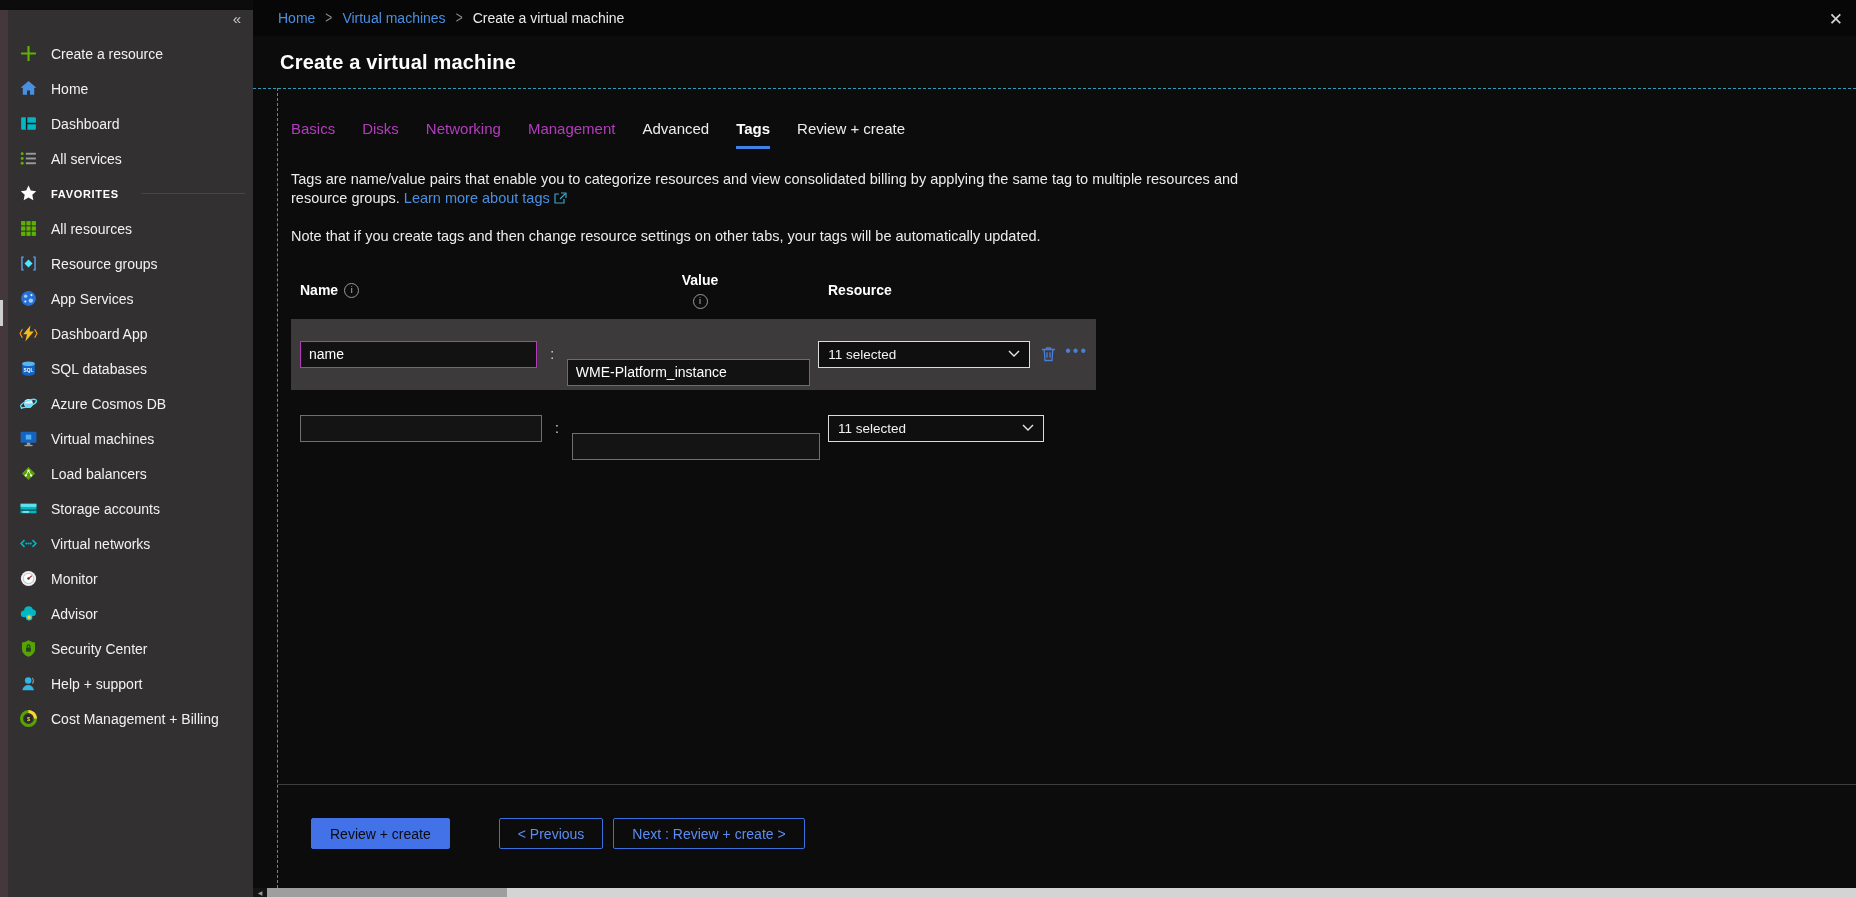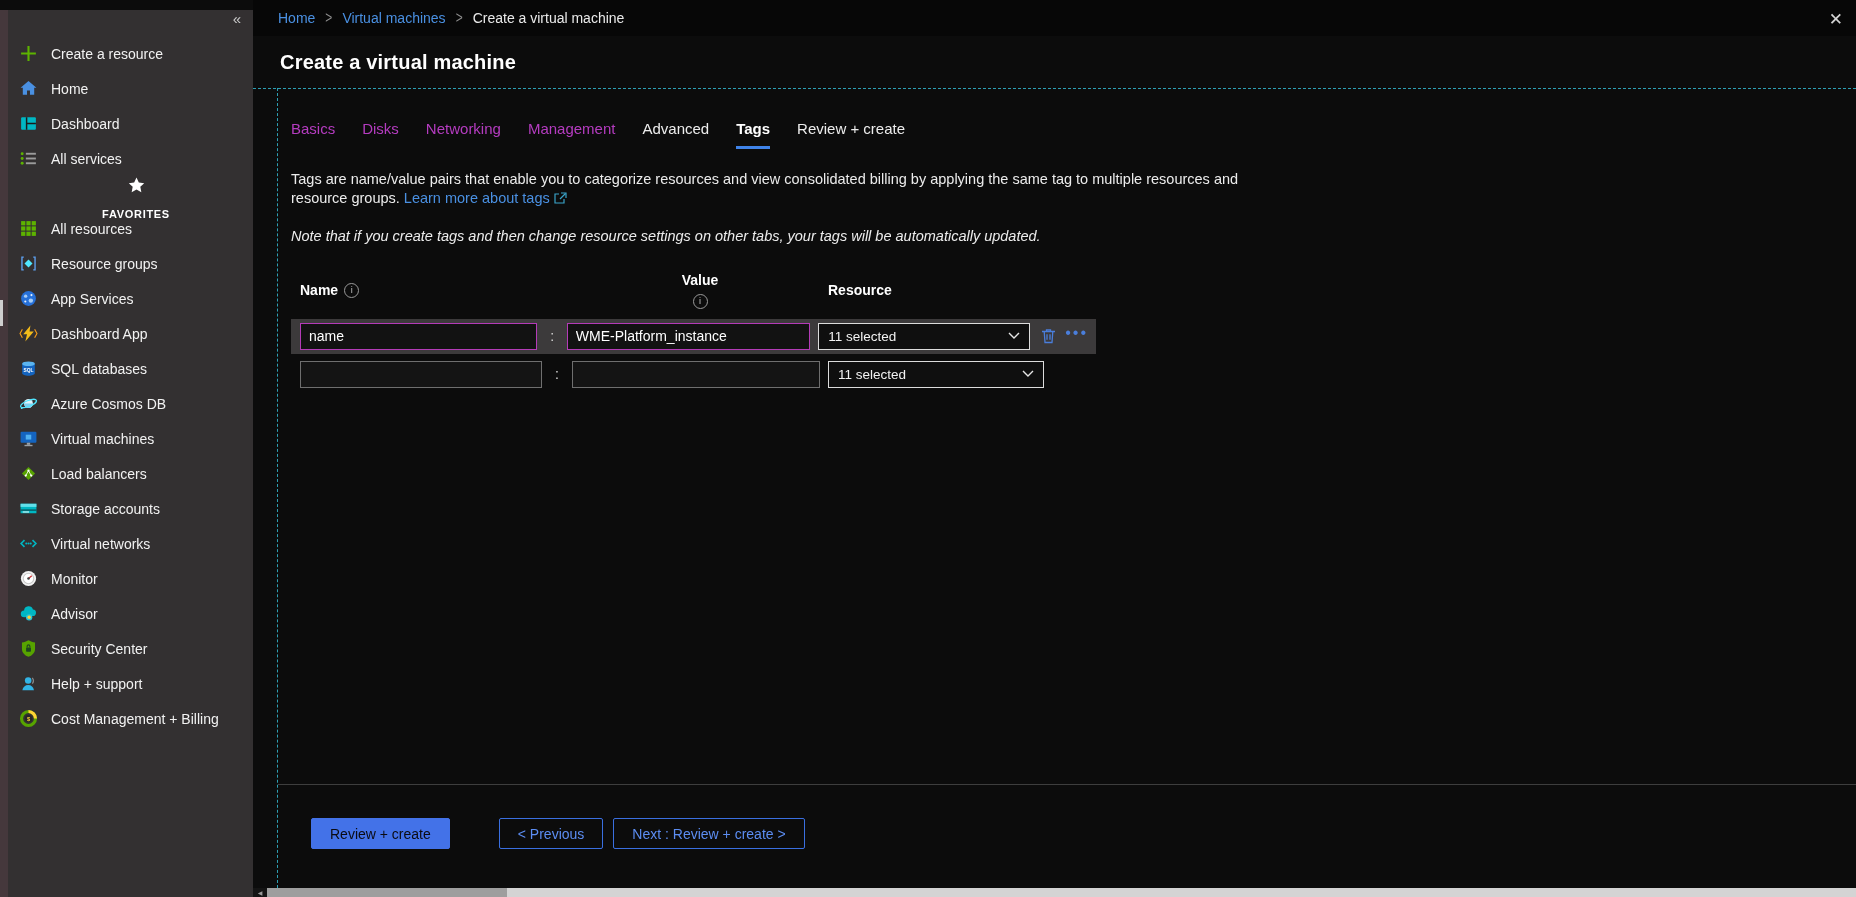--- a/index.html
+++ b/index.html
@@ -10,21 +10,21 @@
   .sidebar{position:absolute;left:0;top:0;width:253px;height:100%;background:#333031;}
   .sidebar .edge{position:absolute;left:0;top:0;width:8px;height:100%;background:#45383c;}
   .sidebar .top-strip{position:absolute;left:0;top:0;width:100%;height:10px;background:#0c0c0c;}
   .collapse-btn{position:absolute;top:11px;right:12px;font-size:15px;color:#c9c9c9;cursor:pointer;line-height:1;}
   .side-scroll-ind{position:absolute;left:0;top:300px;width:3px;height:26px;background:#cfcfcf;}
   .side-list{position:absolute;top:36px;left:0;right:0;}
   .side-item{height:35px;display:flex;align-items:center;padding-left:19px;gap:13px;cursor:pointer;font-size:14px;color:#f2f2f2;}
   .side-item .icn{width:19px;height:19px;flex:none;display:flex;align-items:center;justify-content:center;}
   .side-item .icn svg{width:19px;height:19px;}
   .side-item .lbl{white-space:nowrap;}
-  .side-section{cursor:default;flex-direction:column;}
+  .side-section{cursor:default;}
   .side-section .lbl{font-size:11px;font-weight:bold;letter-spacing:.7px;color:#ffffff;}
   .side-section::after{content:"";flex:1;height:1px;background:#4a4647;margin:0 8px 0 10px;}
 
   
   .crumbbar{position:absolute;left:253px;top:0;right:0;height:36px;background:#070707;display:flex;align-items:center;padding-left:25px;font-size:14px;gap:10px;}
   .crumb-link{color:#4a90e2;cursor:pointer;}
   .crumb-sep{color:#8f8f8f;font-size:12px;transform:scaleY(1.3);}
   .crumb-current{color:#eaeaea;}
 
   
@@ -41,35 +41,35 @@
   .tabs{display:flex;gap:27px;font-size:15px;align-items:flex-end;}
   .tab{padding-bottom:9px;cursor:pointer;border-bottom:3px solid transparent;}
   .tab.visited{color:#b53cc0;}
   .tab.default{color:#ededed;}
   .tab.active{color:#ffffff;font-weight:bold;border-bottom-color:#3f83e8;}
 
   .desc{margin:21px 0 0 0;font-size:14.5px;color:#ececec;line-height:1.34;max-width:995px;}
   .link{color:#4a90e2;cursor:pointer;}
   .ext{display:inline-block;width:13px;height:12px;margin-left:4px;vertical-align:-1px;}
   .ext svg{width:13px;height:12px;}
-  .note{margin:19px 0 0 0;font-size:14.5px;color:#ececec;font-style:italic;}
+  .note{margin:19px 0 0 0;font-size:14.5px;color:#ececec;}
 
   
   .tagtable{margin-top:28px;}
   .thead{display:flex;align-items:center;font-size:14px;font-weight:bold;color:#ffffff;padding-left:9px;margin-bottom:10px;}
   .th{display:flex;align-items:center;gap:6px;}
   .th-name{width:272px;}
   .th-value{width:256px;flex-direction:column;}
   .info-i{width:13px;height:13px;border:1px solid #9a9a9a;border-radius:50%;font-size:9px;color:#c0c0c0;display:inline-flex;align-items:center;justify-content:center;font-weight:normal;cursor:default;}
   .trow{display:flex;align-items:center;padding:4px 8px 4px 9px;width:805px;box-sizing:border-box;}
   .trow.active{background:#3c3a3b;}
   .tin{height:27px;background:#141414;border:1px solid #6f6f6f;color:#fff;font-size:14px;padding:0 8px;box-sizing:border-box;font-family:inherit;outline:none;}
   .trow.active .tin{border-color:#b43bb8;background:#121212;}
   .tin.name{width:242px;}
-  .tin.value{width:248px;}
+  .tin.value{width:248px;margin-top:36px;}
   .colon{width:30px;text-align:center;color:#d8d8d8;font-size:14px;}
   .tsel{width:216px;height:27px;border:1px solid #dcdcdc;background:#0f0f0f;color:#f2f2f2;font-size:13.5px;display:flex;align-items:center;justify-content:space-between;padding:0 9px;box-sizing:border-box;margin-left:8px;cursor:pointer;}
   .tsel .chev{width:12px;height:8px;display:flex;}
   .tsel .chev svg{width:12px;height:8px;}
   .row-actions{display:flex;align-items:center;gap:8px;margin-left:10px;}
   .trash{width:17px;height:18px;display:flex;cursor:pointer;}
   .trash svg{width:17px;height:18px;}
   .dots{color:#4a7edb;font-size:16px;letter-spacing:2px;cursor:pointer;line-height:0;padding-bottom:6px;}
   .trow + .trow{margin-top:3px;}
 

